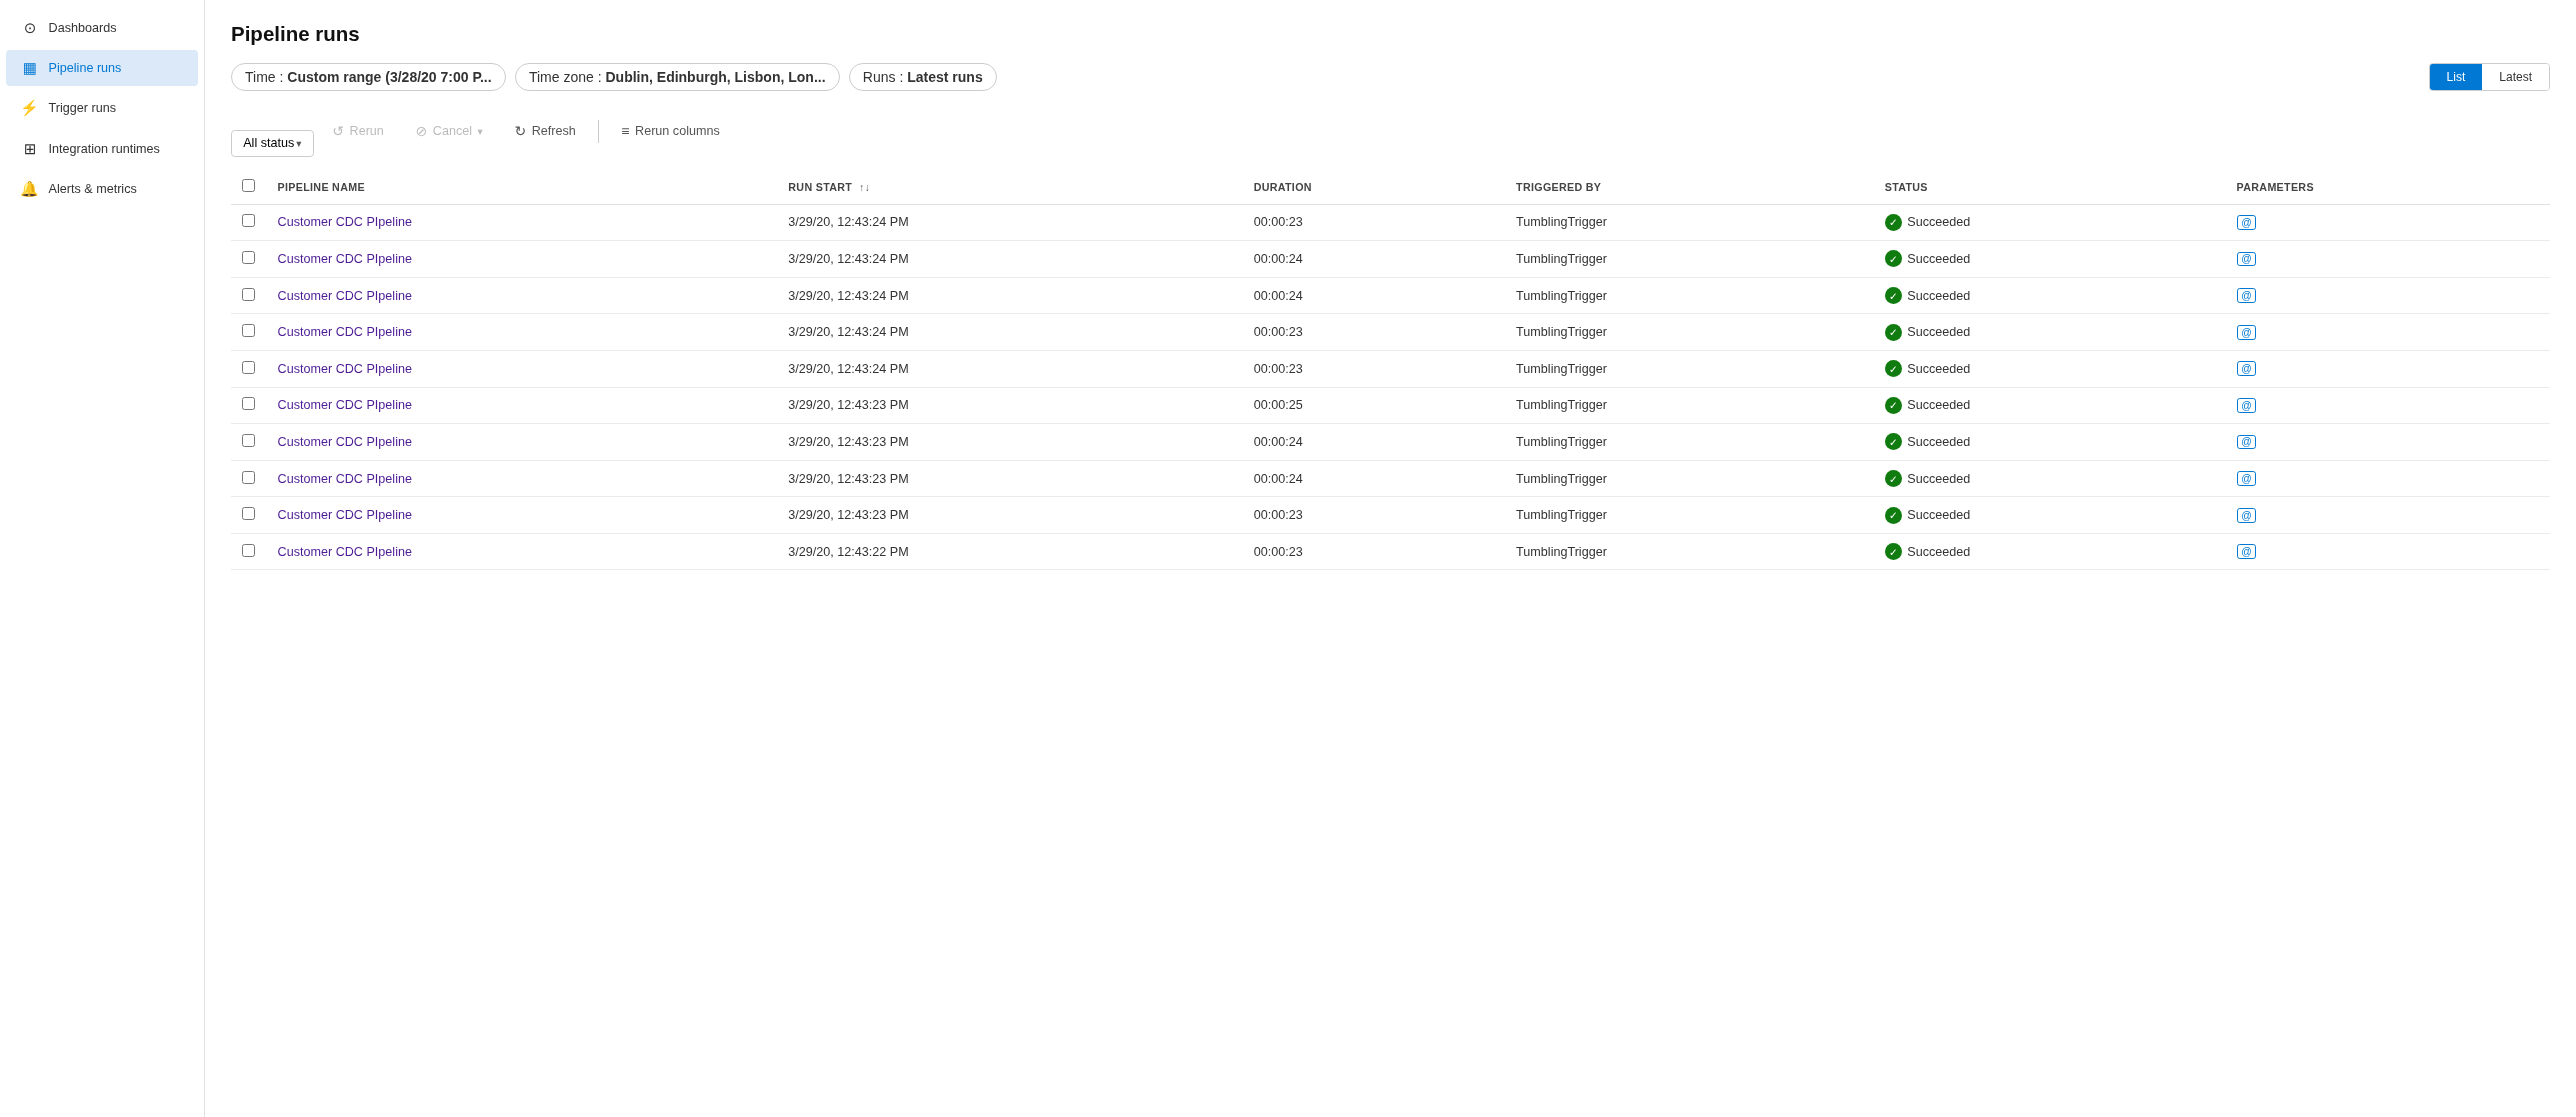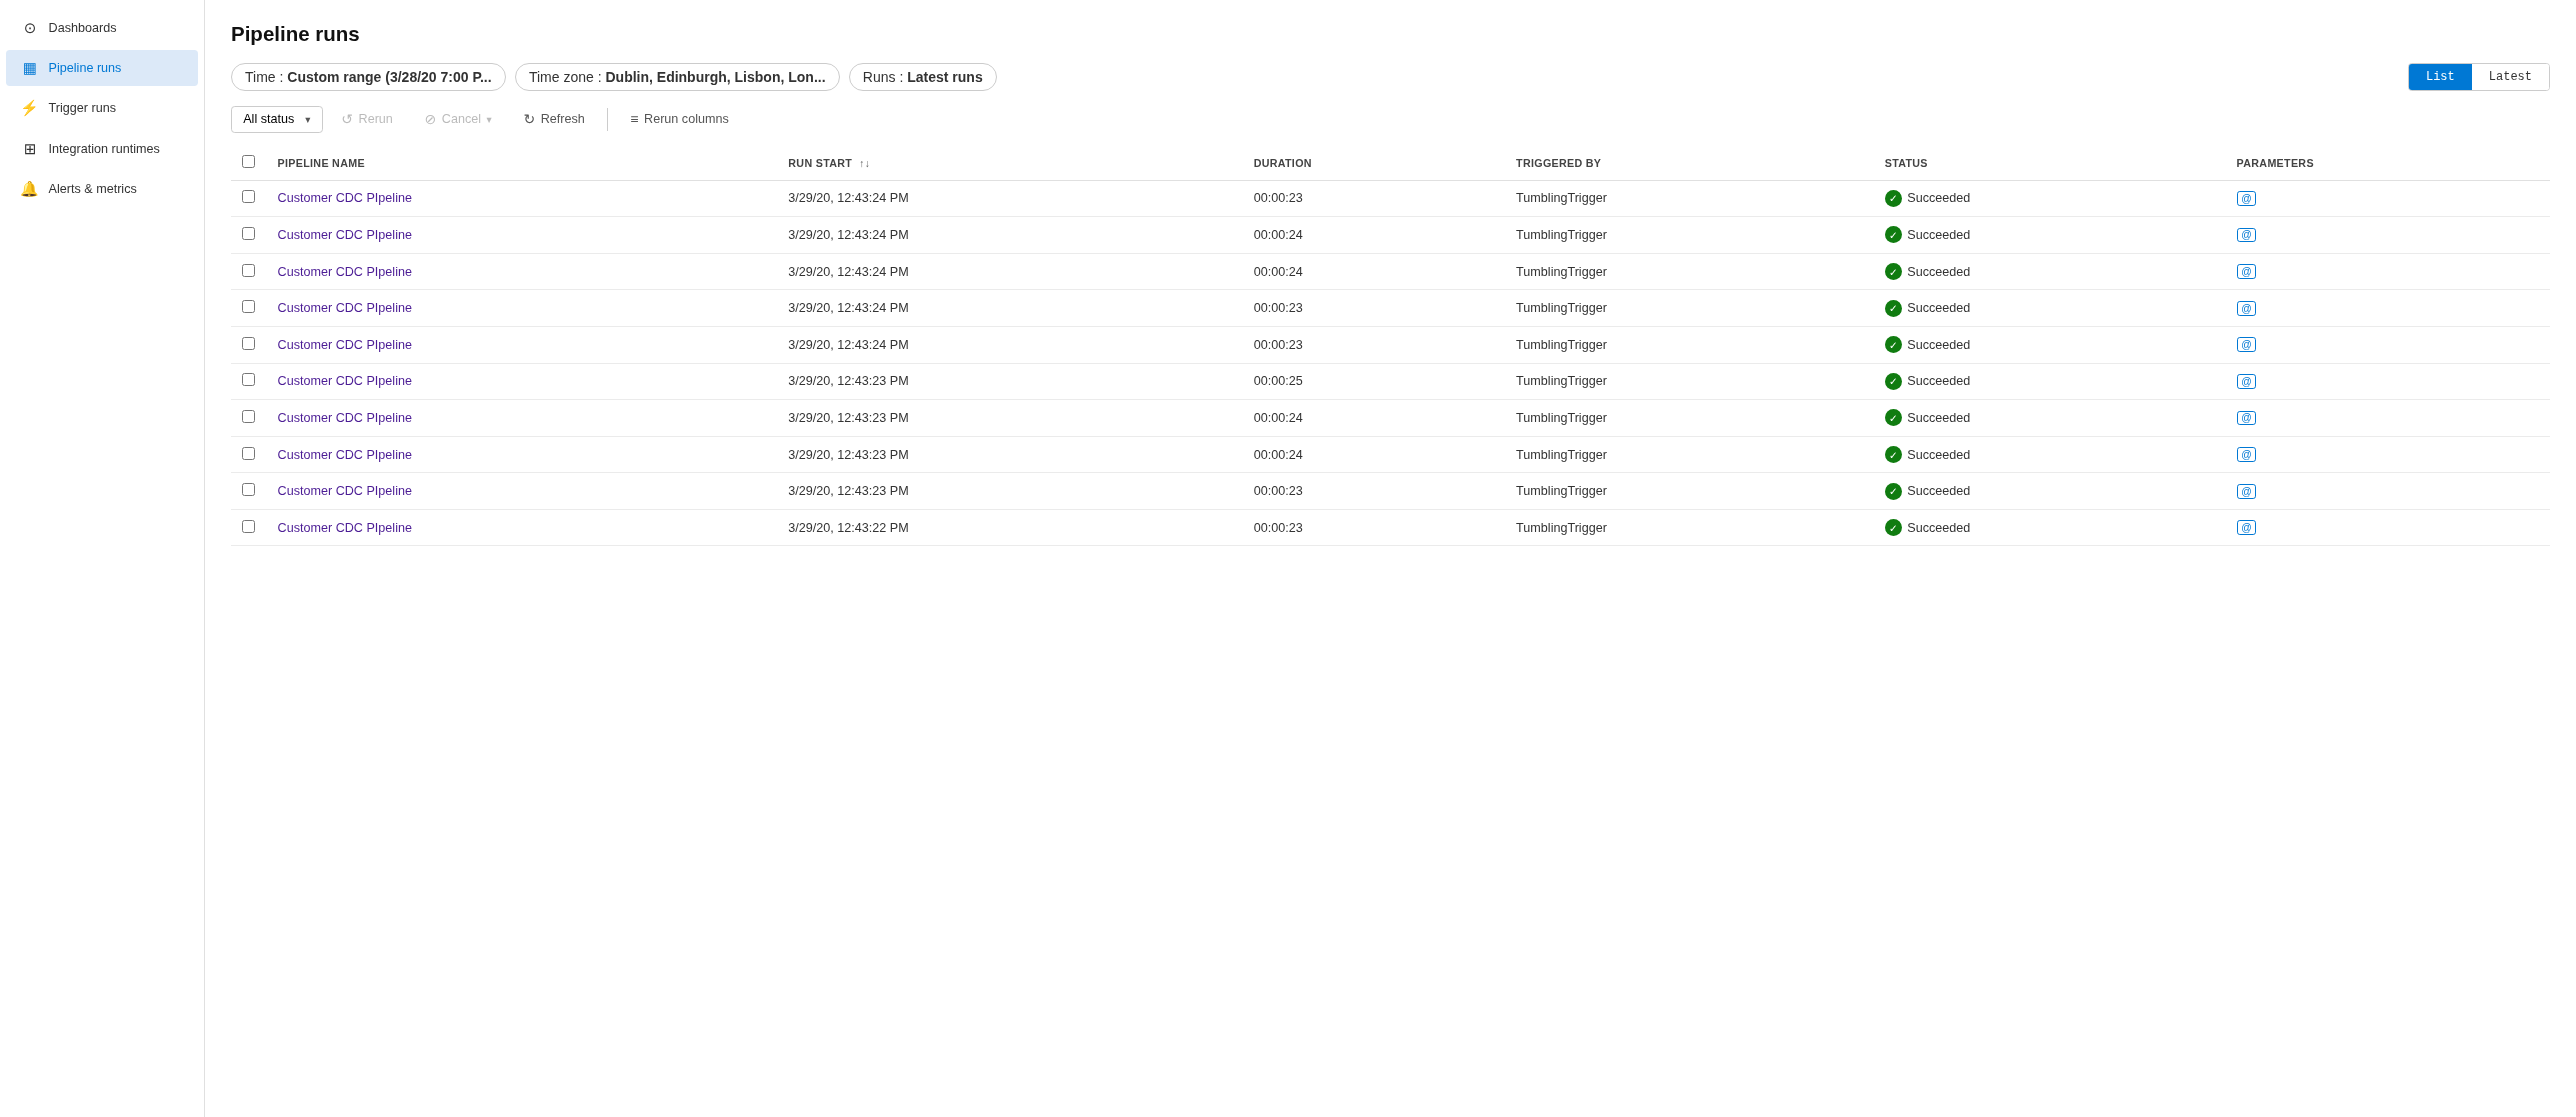--- a/index.html
+++ b/index.html
@@ -80,45 +80,45 @@
       overflow: hidden;
       border: 0.9px solid #ccc;
     }
     .view-btn {
       padding: 5.6px 17px;
       font-size: 12px;
       cursor: pointer;
       background: #fff;
       border: none;
       color: #333;
-      font-family: Liberation Mono, monospace;
     }
     .view-btn.active {
       background: #0078d4;
       color: #fff;
     }
 
     
     .toolbar {
       display: flex;
       align-items: center;
       gap: 5.6px;
       margin-bottom: 13px;
     }
     .status-dropdown {
       display: flex;
       align-items: center;
-      gap: 11px;
+      gap: 2px;
       padding: 5.6px 11.2px;
       border: 0.9px solid #ccc;
       border-radius: 3.7px;
       cursor: pointer;
       background: #fff;
       font-size: 12.6px;
       font-weight: 500;
+      margin-top: 24px;
     }
     .chevron { font-size: 10.3px; color: #555; }
     .toolbar-btn {
       display: flex;
       align-items: center;
       gap: 5.6px;
       padding: 5.6px 13px;
       border: none;
       border-radius: 3.7px;
       background: transparent;

